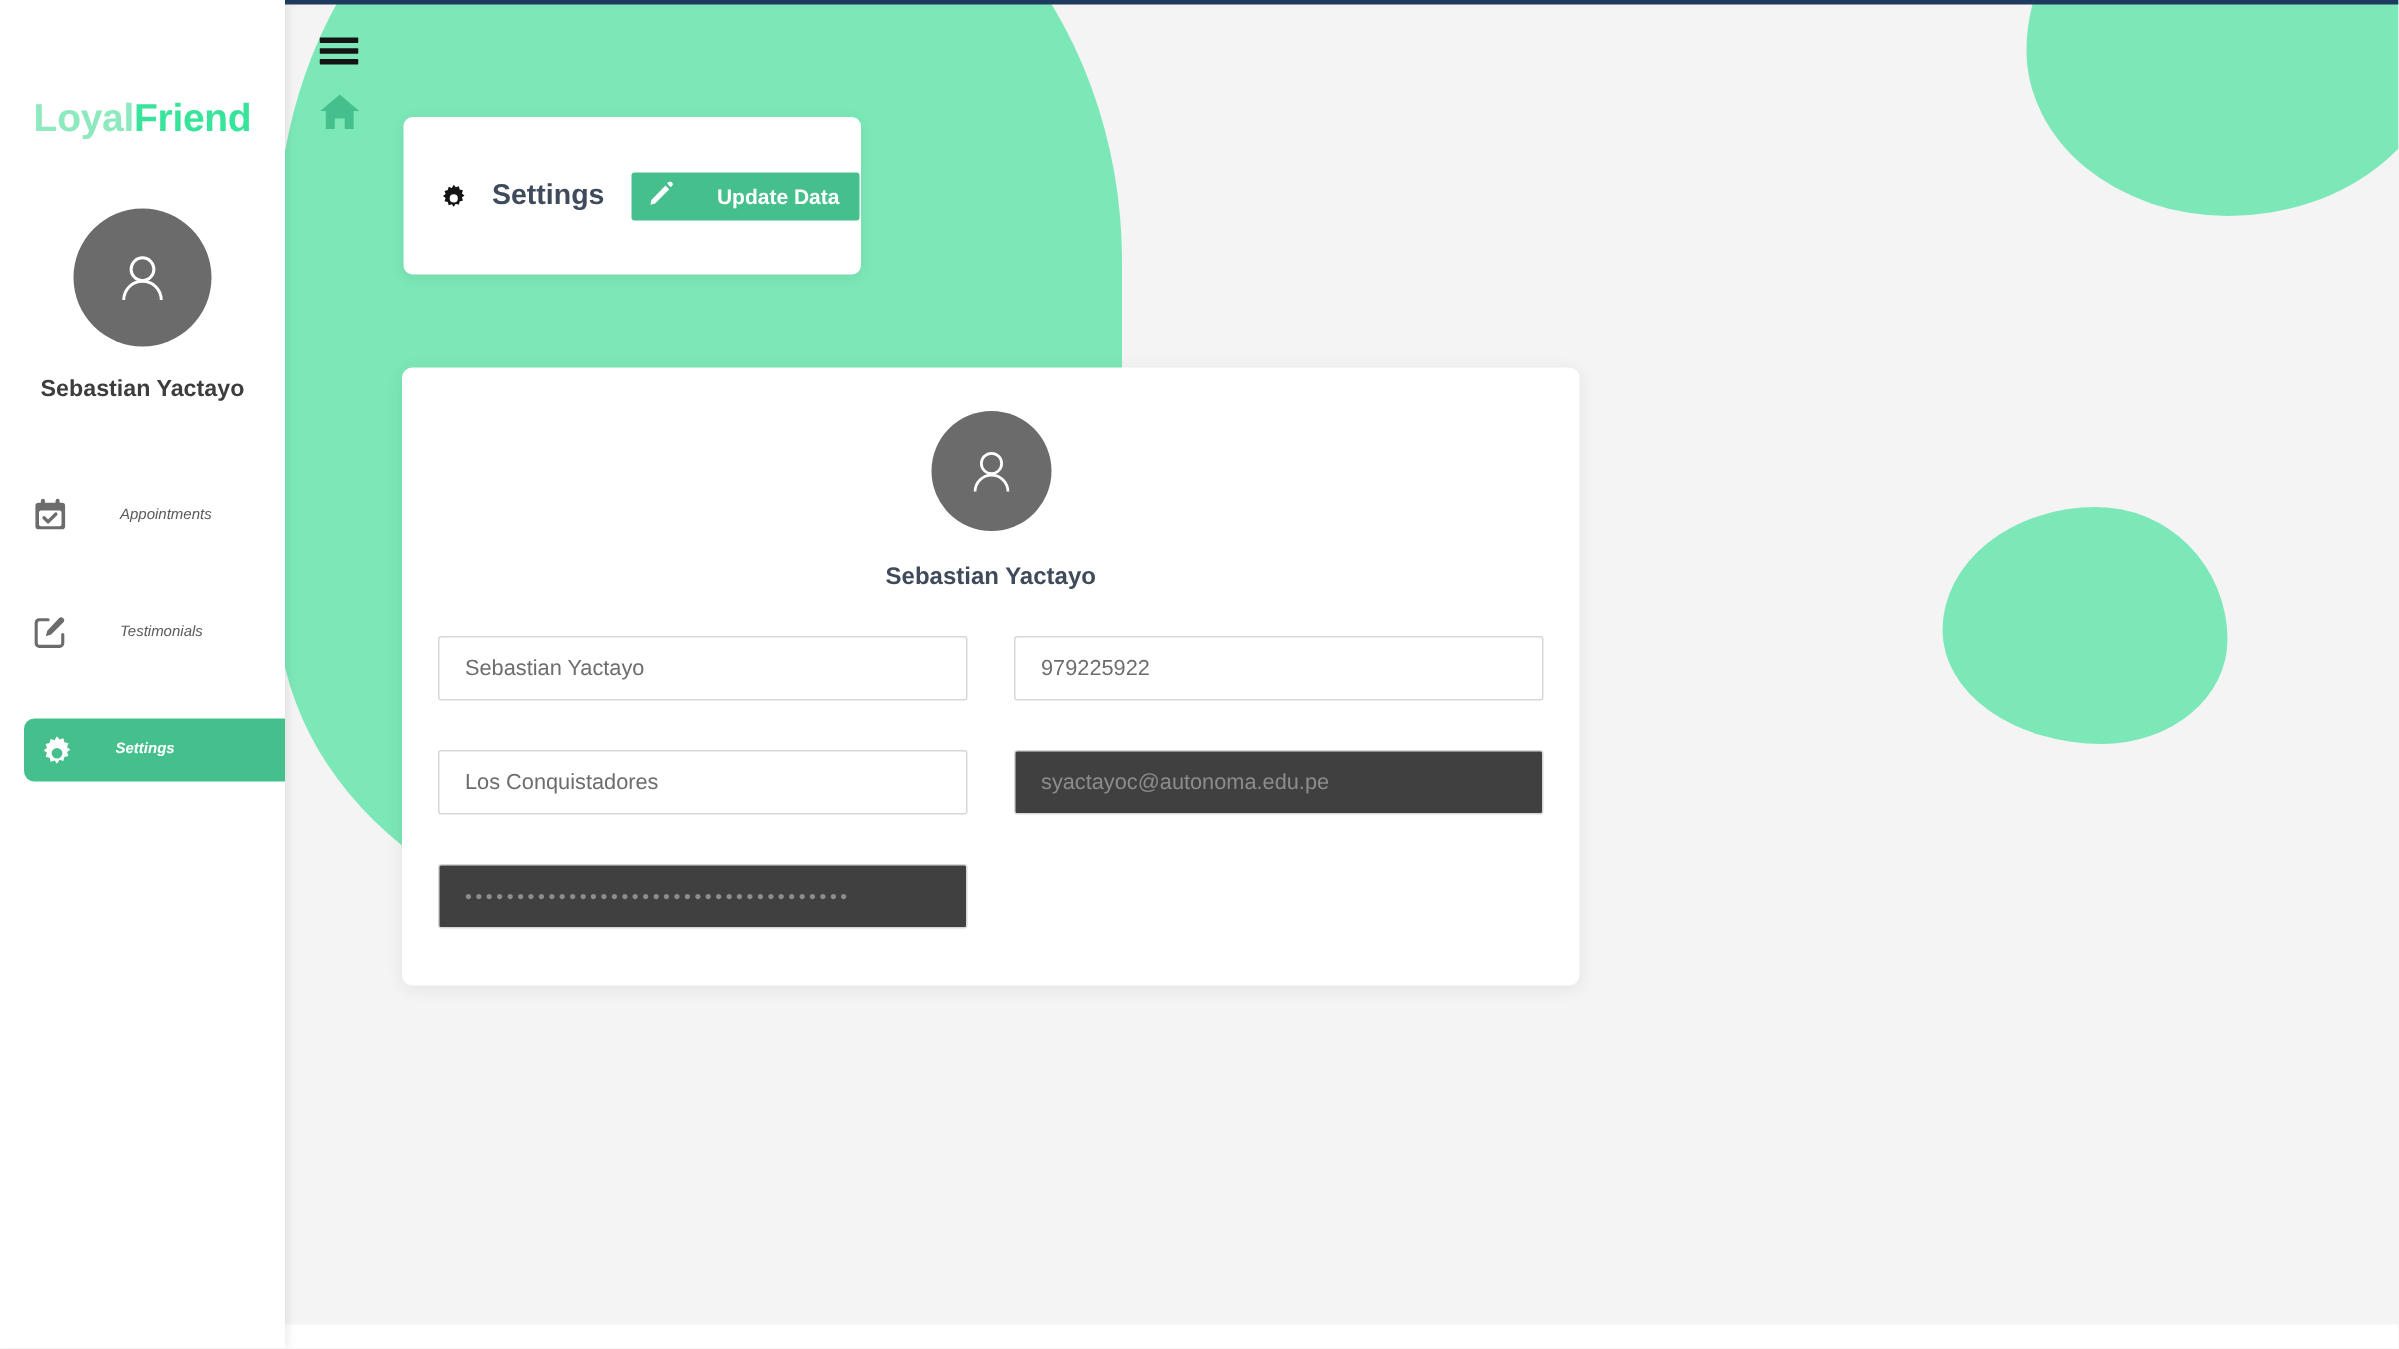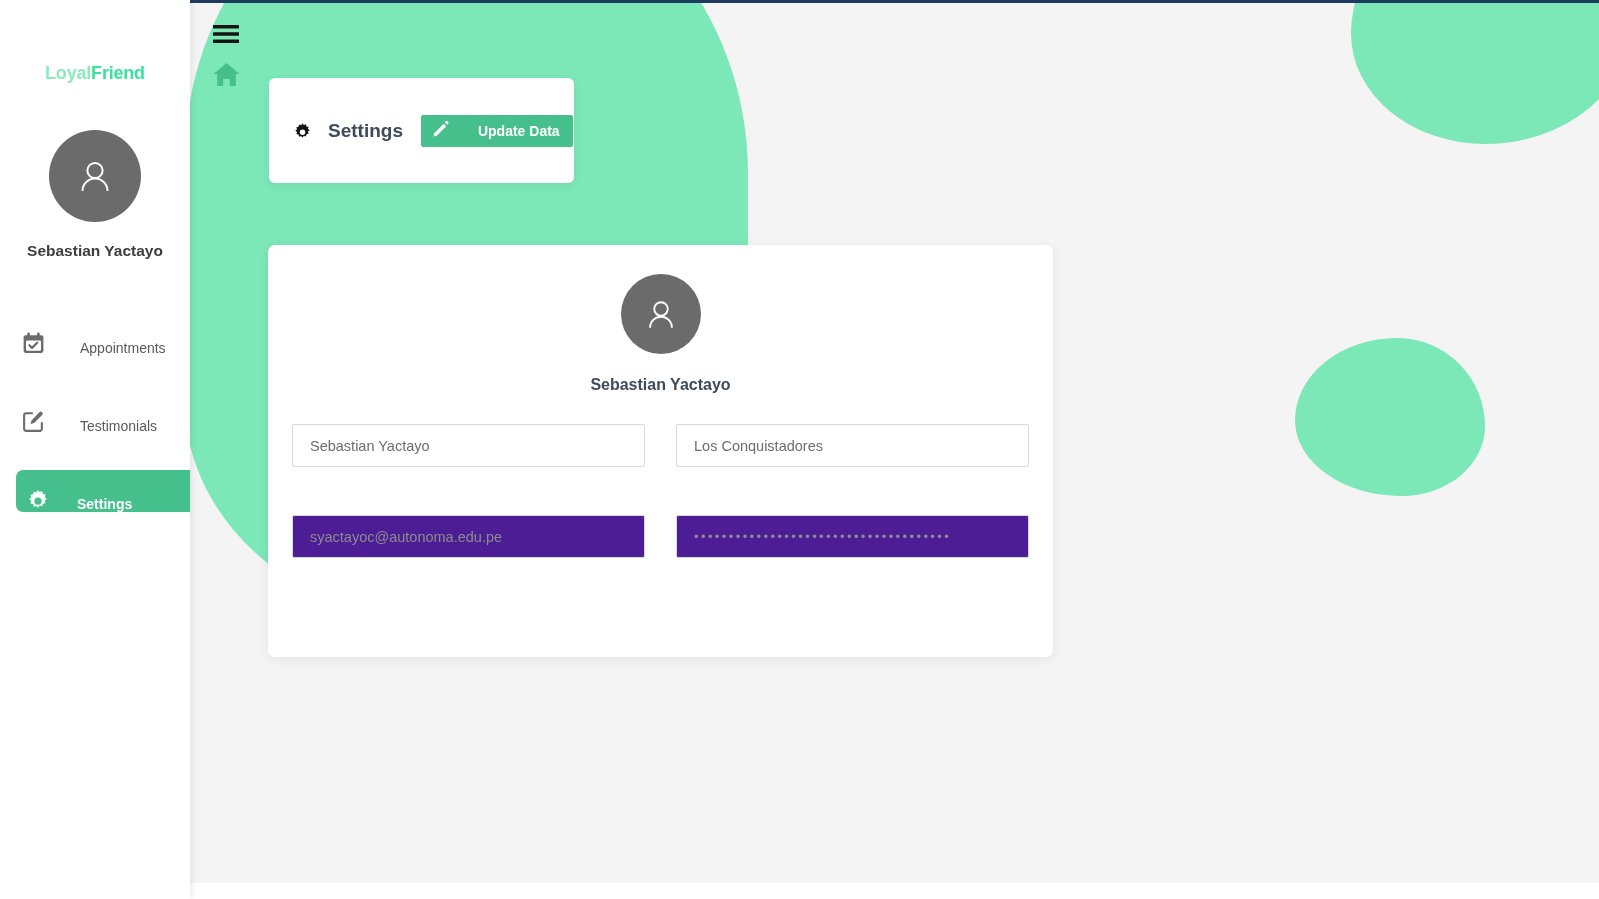--- a/index.html
+++ b/index.html
@@ -71,21 +71,21 @@
     width: 190px;
     height: 899px;
     background: #ffffff;
     z-index: 40;
     box-shadow: 2px 0 6px rgba(0,0,0,0.08);
   }
 
   #brand {
     text-align: center;
     padding-top: 64px;
-    font-size: 18px;
+    font-size: 26px;
     font-weight: bold;
     letter-spacing: -0.2px;
     line-height: 1.1;
     white-space: nowrap;
   }
   #brand .b1 { color: #8EE9BE; }
   #brand .b2 { color: #38E49B; }
 
   #sidebar-avatar {
     width: 92px; height: 92px;
@@ -102,27 +102,28 @@
     margin-top: 20px;
     font-size: 15.5px;
     font-weight: bold;
     color: #3d3d3d;
   }
 
   #sidebar-nav { margin-top: 54px; }
 
   .nav-item {
     display: flex;
-    align-items: flex-end;
+    align-items: center;
     height: 42px;
     margin-bottom: 36px;
     padding-left: 16px;
     color: #5a5a5a;
-    font-size: 14px;
+    font-size: 10px;
     cursor: pointer;
+    font-style: italic;
   }
   .nav-item .nav-icon {
     width: 34px;
     display: flex;
     align-items: center;
     justify-content: center;
     flex: 0 0 34px;
   }
   .nav-item .nav-label { margin-left: 30px; }
 
@@ -240,23 +241,22 @@
     background: #ffffff;
     font-family: "Liberation Sans", sans-serif;
     font-size: 14.5px;
     color: #6d6d6d;
     padding: 0 17px;
     margin-bottom: 33px;
     outline: none;
   }
   .field::placeholder { color: #6d6d6d; }
   .field.readonly {
-    background: #4c1d95;
+    background: #404040;
     color: #8c8c8c;
-    margin-top: 15px;
   }
   .field.readonly::placeholder { color: #8c8c8c; }
   .field.password {
     letter-spacing: 2.4px;
     font-size: 13px;
     color: #8c8c8c;
   }
 
   
   #bottom-patch {
@@ -376,17 +376,18 @@
     <svg width="42" height="42" viewBox="0 0 46 46">
       <circle cx="23" cy="17.5" r="7.4" fill="none" stroke="#ffffff" stroke-width="2"></circle>
       <path d="M11 38 a12 12 0 0 1 24 0" fill="none" stroke="#ffffff" stroke-width="2"></path>
     </svg>
   </div>
 
   <div id="profile-name">Sebastian Yactayo</div>
 
   <form id="profile-form">
     <input class="field" type="text" placeholder="Sebastian Yactayo" value="Sebastian Yactayo" style="">
+    <input class="field" type="text" placeholder="979225922" value="979225922" style="">
     <input class="field" type="text" placeholder="Los Conquistadores" value="Los Conquistadores" style="">
     <input class="field readonly" type="text" readonly="" placeholder="syactayoc@autonoma.edu.pe" value="syactayoc@autonoma.edu.pe" style="">
     <input class="field readonly password" type="text" readonly="" placeholder="•••••••••••••••••••••••••••••••••••••" value="•••••••••••••••••••••••••••••••••••••" style="">
   </form>
 </section>
 
 </body></html>

